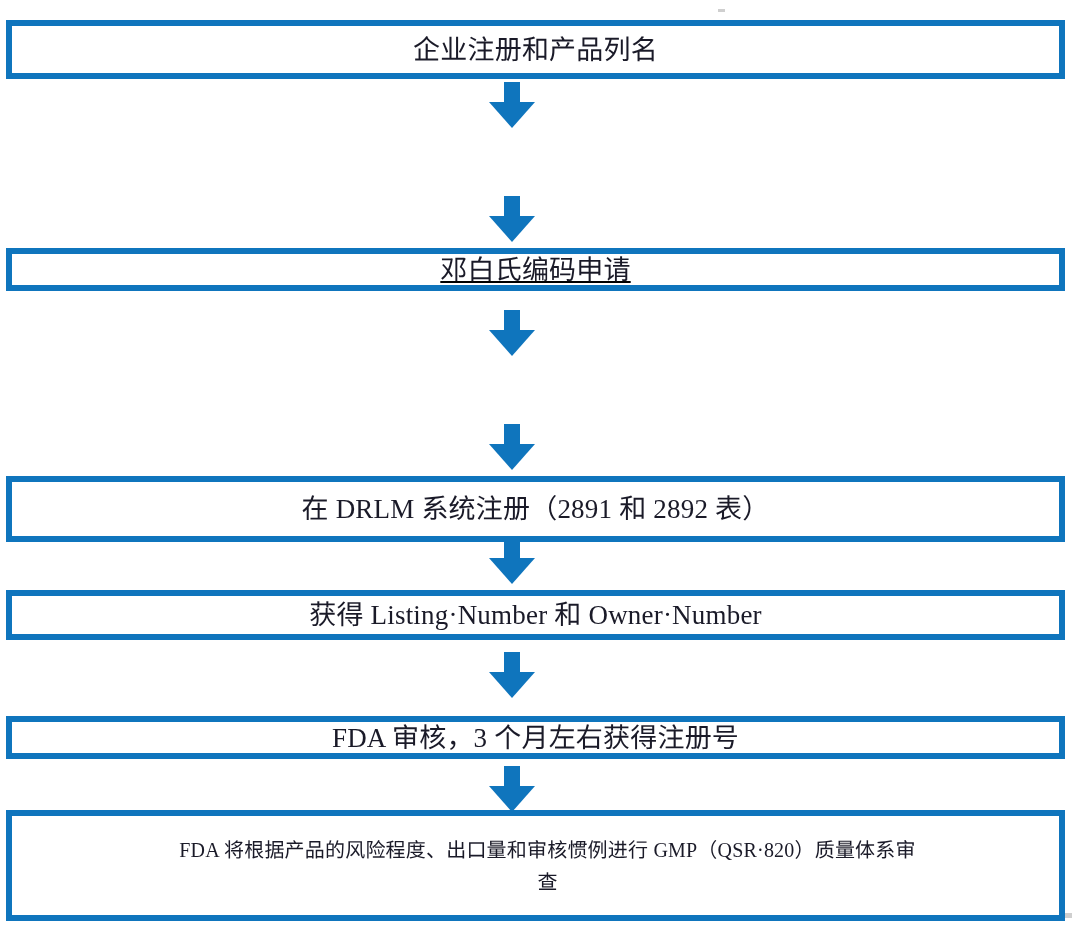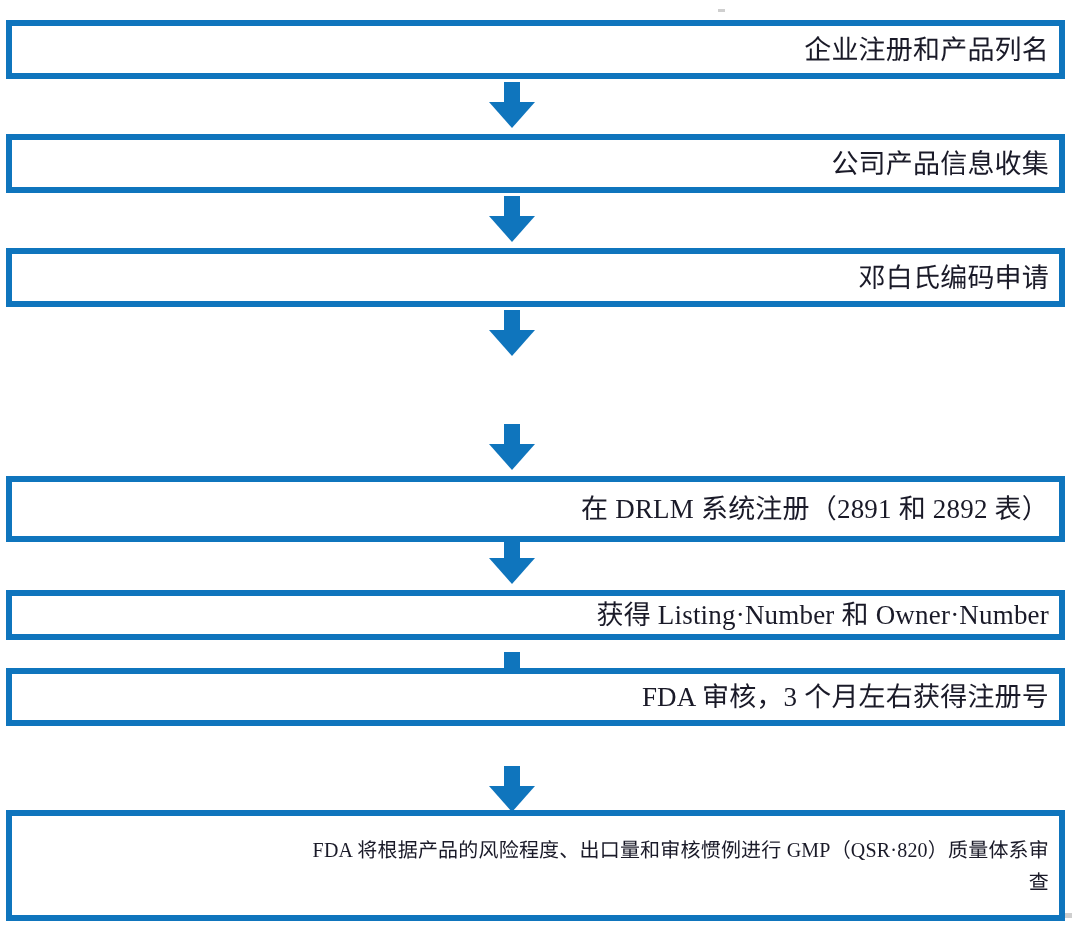--- a/index.html
+++ b/index.html
@@ -22,21 +22,21 @@
   .flow-box {
     position: absolute;
     left: 6px;
     width: 1059px;
     box-sizing: border-box;
     background: #ffffff;
     border: 6px solid #0f75bd;
     display: flex;
     align-items: center;
     justify-content: center;
-    text-align: right;
+    text-align: center;
   }
 
   .flow-box .box-text {
     display: block;
     width: 100%;
     padding: 0 10px;
     box-sizing: border-box;
     font-family: "Liberation Serif", "DejaVu Serif", serif;
     font-size: 27px;
     line-height: 44px;
@@ -96,30 +96,27 @@
 
   <div class="flow-box" style="top:20px; height:59px;">
     <span class="box-text">企业注册和产品列名</span>
   </div>
 
   <div class="arrow" style="top:82px;">
     <div class="shaft"></div>
     <div class="head"></div>
   </div>
 
-  <div class="flow-box" style="top:134px; height:59px;">
-    <span class="box-text">公司产品信息收集</span>
-  </div>
 
   <div class="arrow" style="top:196px;">
     <div class="shaft"></div>
     <div class="head"></div>
   </div>
 
-  <div class="flow-box" style="top:248px; height:59px;">
+  <div class="flow-box" style="top:248px; height:43px;text-decoration:underline;">
     <span class="box-text">邓白氏编码申请</span>
   </div>
 
   <div class="arrow" style="top:310px;">
     <div class="shaft"></div>
     <div class="head"></div>
   </div>
 
 
   <div class="arrow" style="top:424px;">
@@ -138,21 +135,21 @@
 
   <div class="flow-box" style="top:590px; height:50px;">
     <span class="box-text">获得 Listing·Number 和 Owner·Number</span>
   </div>
 
   <div class="arrow" style="top:652px;">
     <div class="shaft"></div>
     <div class="head"></div>
   </div>
 
-  <div class="flow-box" style="top:668px; height:58px;">
+  <div class="flow-box" style="top:716px; height:43px;">
     <span class="box-text">FDA 审核，3 个月左右获得注册号</span>
   </div>
 
   <div class="arrow" style="top:766px;">
     <div class="shaft"></div>
     <div class="head"></div>
   </div>
 
   <div class="flow-box tall" style="top:810px; height:111px;">
     <span class="box-text">FDA 将根据产品的风险程度、出口量和审核惯例进行 GMP（QSR·820）质量体系审

